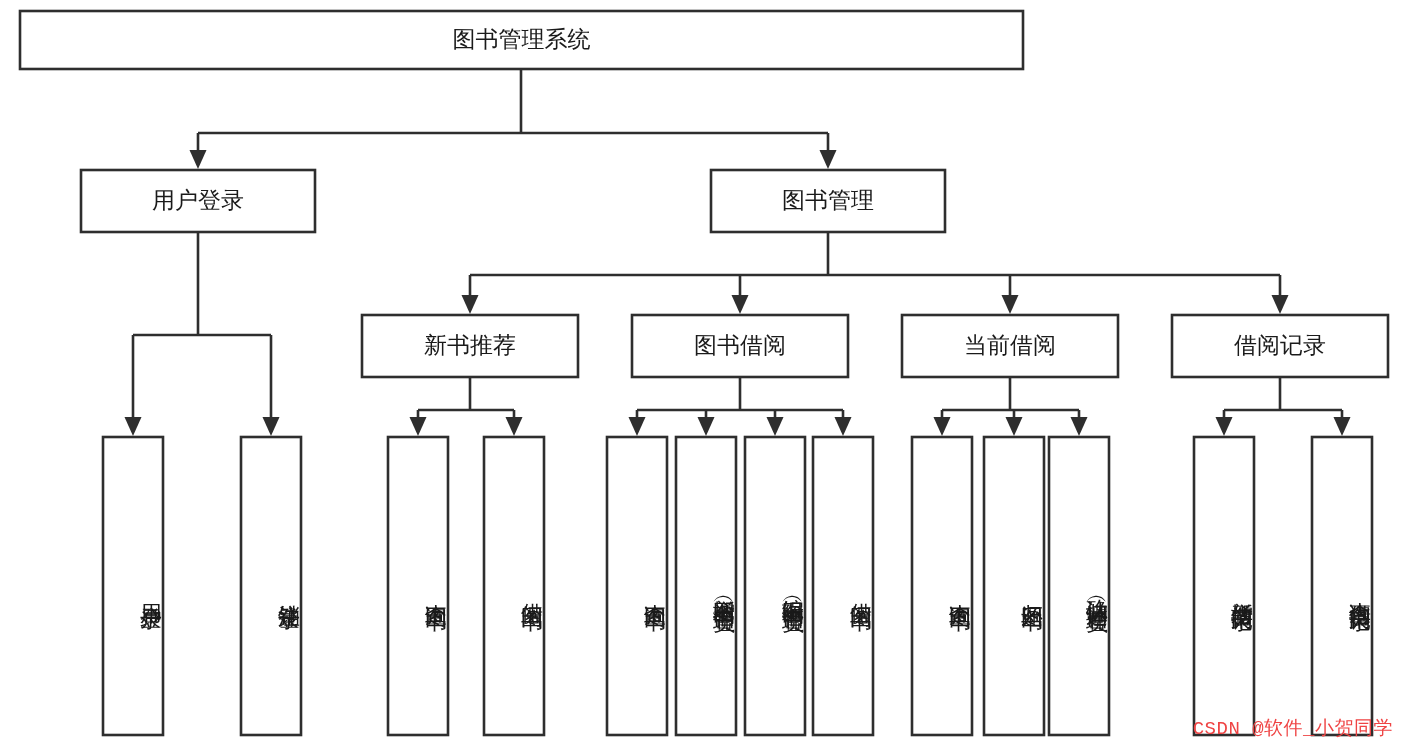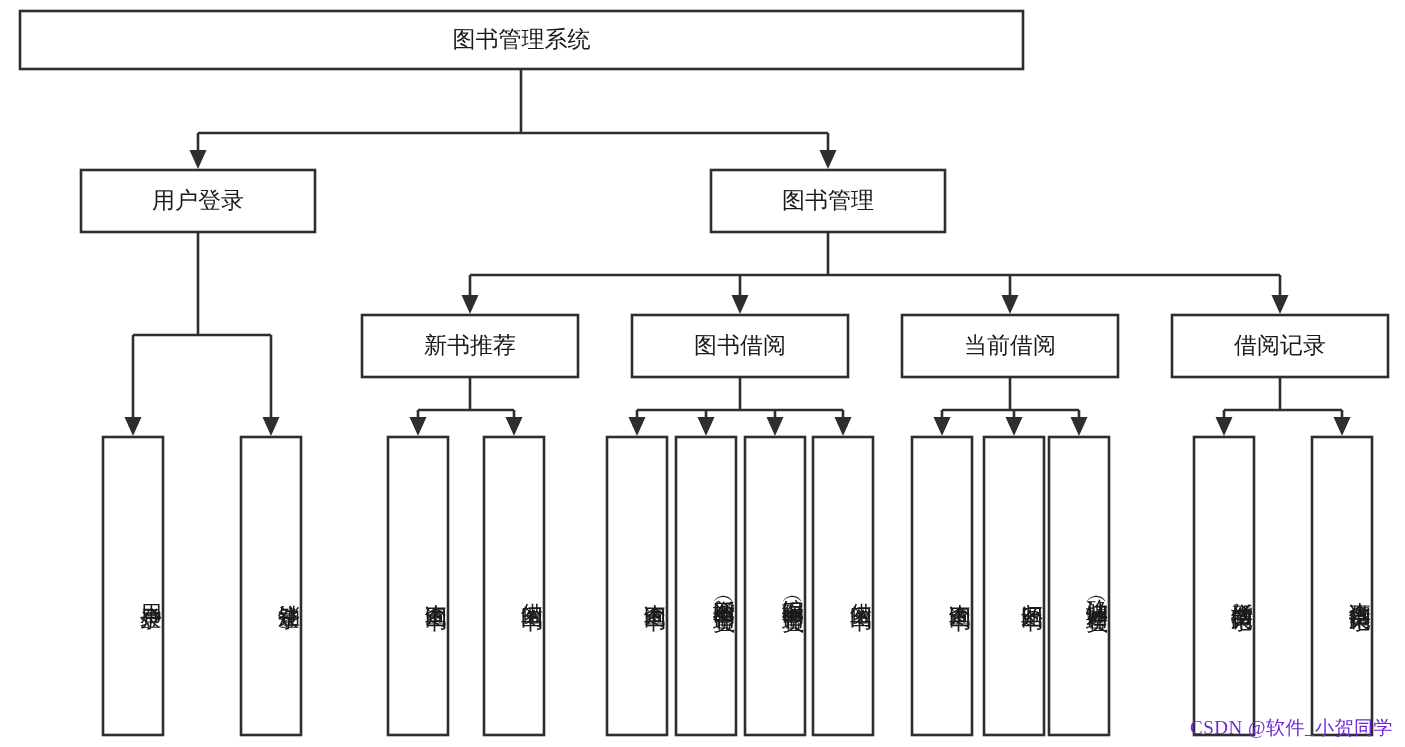--- a/index.html
+++ b/index.html
@@ -65,23 +65,23 @@
     align-items: flex-start;
     justify-content: center;
     text-align: left;
     pointer-events: none;
     white-space: nowrap;
   }
   .watermark {
     position: absolute;
     right: 12px;
     bottom: 6px;
-    font-family: Liberation Serif, serif;
+    font-family: Liberation Mono, monospace;
     font-size: 19px;
-    color: #6d28d9;
+    color: #ef4444;
     letter-spacing: 0.5px;
     white-space: nowrap;
   }
 </style>
 </head>
 <body>
 
 <div id="diagram-root">
   <svg class="diagram-canvas" viewBox="0 0 1405 747">
     <g id="connectors-layer">

